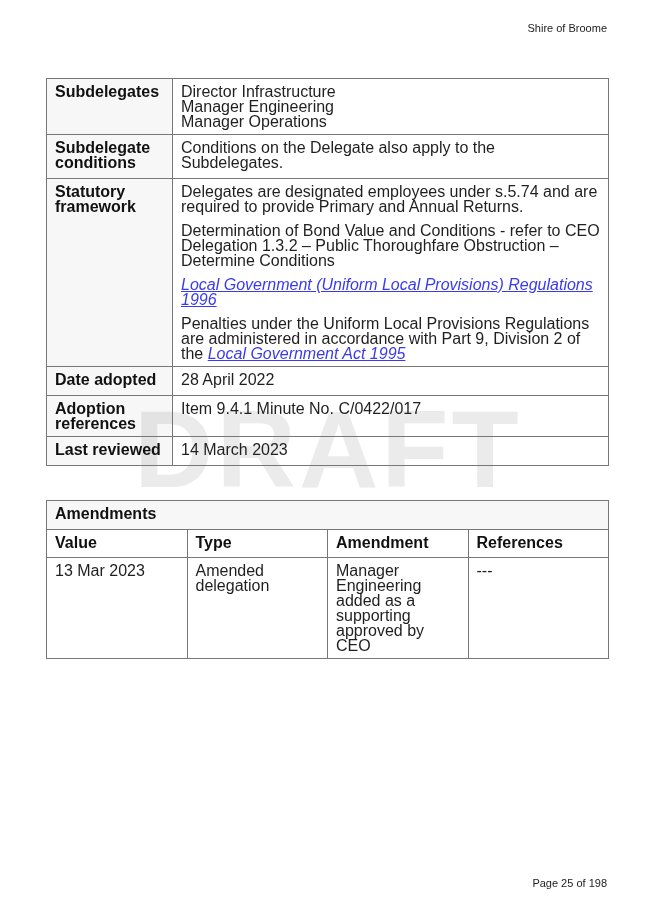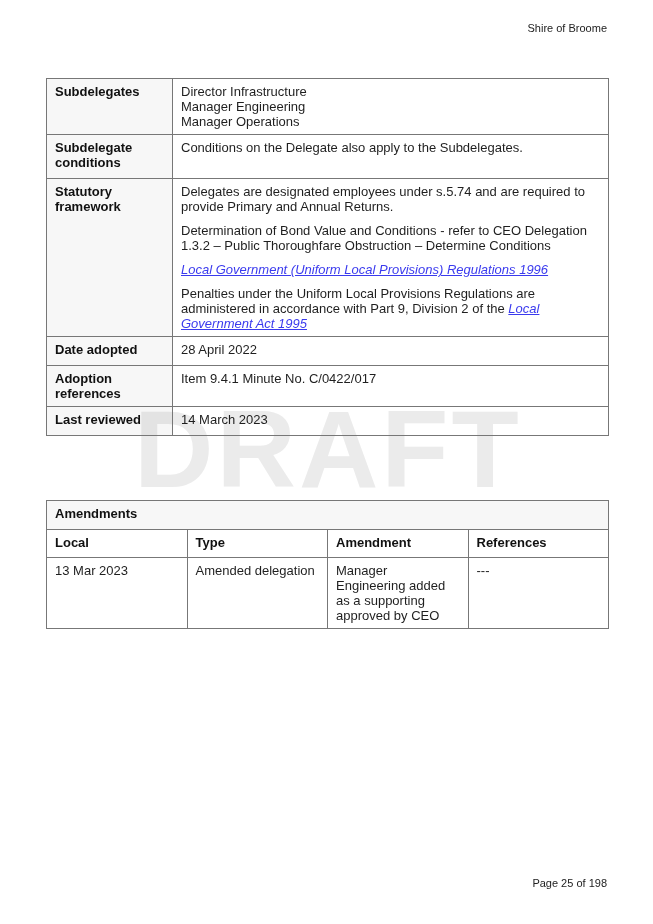--- a/index.html
+++ b/index.html
@@ -28,21 +28,21 @@
     font-size:110px; font-weight:bold; line-height:1;
     letter-spacing:3px;
     color:#ebebeb;
     pointer-events:none;
     user-select:none;
   }
   table {
     position:absolute; z-index:1;
     border-collapse:collapse; table-layout:fixed;
     width:563px; left:46px;
-    font-size:13px;
+    font-size:16px;
   }
   .t-main { top:78px; }
   .t-amend { top:500px; }
   td, th {
     border:1px solid #777777;
     vertical-align:top;
     text-align:left;
     padding:5px 8px;
     line-height:15px;
     background:transparent;
@@ -117,21 +117,21 @@
     </tr>
   </tbody>
     </table>
 
   <table class="t-amend">
     <tbody>
         <tr>
       <td colspan="4" class="shade b h29">Amendments</td>
     </tr>
     <tr>
-      <td class="b h28 c-date">Local</td>
+      <td class="b h28 c-date">Value</td>
       <td class="b h28 c-type">Type</td>
       <td class="b h28 c-amend">Amendment</td>
       <td class="b h28 c-ref">References</td>
     </tr>
     <tr>
       <td class="h44">13 Mar 2023</td>
       <td class="h44">Amended delegation</td>
       <td class="h44">Manager Engineering added as a supporting approved by CEO</td>
       <td class="h44">---</td>
     </tr>

